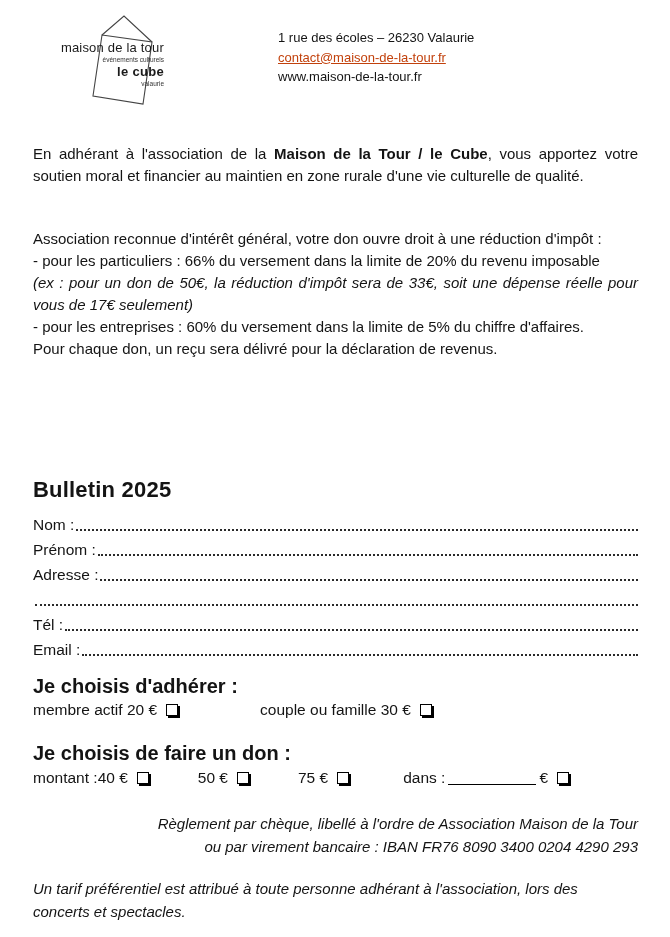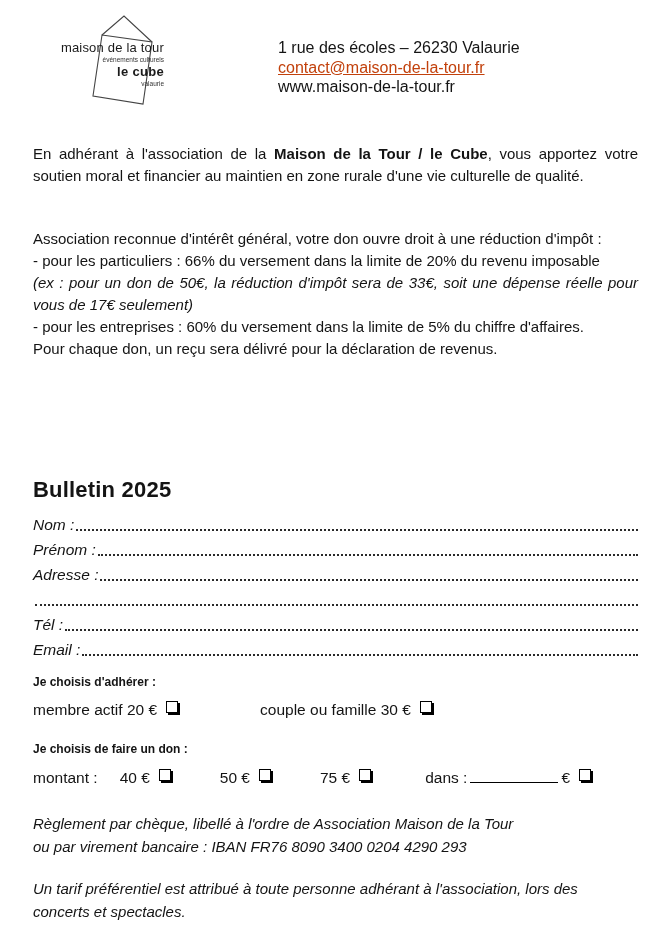--- a/index.html
+++ b/index.html
@@ -13,61 +13,61 @@
   
   .logo { left:38px; top:10px; width:134px; height:102px; }
   .logo svg { position:absolute; left:0; top:0; }
   .logo-text { position:absolute; top:31px; right:8px; text-align:right; line-height:1.05; color:#1a1a1a; white-space:nowrap; }
   .logo-l1 { font-weight:normal; font-size:13px; letter-spacing:0.2px; }
   .logo-l2 { font-size:6.5px; margin-top:2px; color:#333; }
   .logo-l3 { font-weight:bold; font-size:13px; margin-top:2px; letter-spacing:0.3px; }
   .logo-l4 { font-size:6.5px; margin-top:2px; color:#333; }
 
   
-  .contact { left:278px; top:38px; font-size:16px; line-height:19.5px; }
+  .contact { left:278px; top:28px; font-size:13px; line-height:19.5px; }
   .contact .email { text-decoration:underline; cursor:pointer; }
 
   
   .para { left:33px; width:605px; font-size:15px; line-height:22px; text-align:justify; }
   .p1 { top:143px; }
   .p2 { top:228px; }
   .p3 { top:390px; }
   .italic { font-style:italic; }
 
   
   .title { left:33px; top:477px; font-size:22px; font-weight:bold; letter-spacing:0.2px; }
 
   
   .fields { left:33px; top:510px; width:605px; }
   .field-row { display:flex; height:25px; align-items:flex-end; }
-  .flabel { font-size:15.5px; line-height:20px; white-space:nowrap;font-style:italic; }
+  .flabel { font-size:15.5px; line-height:20px; white-space:nowrap; }
   .dots { flex:1; border-bottom:2px dotted #2a2a2a; margin:0 0 4px 2px; }
 
   
-  .sec-head { left:33px; font-size:12px; font-weight:bold; }
+  .sec-head { left:33px; font-size:20px; font-weight:bold; }
   .h-adherer { top:675px; }
   .h-don { top:742px; }
   .opt-row { left:33px; width:605px; font-size:15.5px; display:flex; align-items:center; }
   .r-adherer { top:701px; }
   .r-don { top:769px; }
   .cb {
     display:inline-block; width:12px; height:12px; background:#fff;
     border:1.7px solid #000; box-shadow:2px 2px 0 0 #000;
     margin-left:9px; margin-right:2px; flex:none;
   }
-  .opt { display:inline-flex; }
+  .opt { display:inline-flex; align-items:center; }
   .opt2 { margin-left:80px; }
-  .don-opt1 { margin-left:22px; }
+  .don-opt1 { }
   .don-gap { margin-left:47px; }
   .autre-wrap { margin-left:52px; }
   .autre-blank { display:inline-block; width:88px; border-bottom:1.2px solid #000; height:14px; margin-left:3px; }
   .euro-after { margin-left:3px; }
 
   
-  .pay { top:813px; }
+  .pay { top:813px;text-align:right; }
   .note { top:878px; }
   .footnote { left:33px; width:605px; font-size:15px; line-height:22.5px; font-style:italic; }
 </style>
 </head>
 <body>
 
 <div class="page">
 
   <div class="abs logo">
     <svg width="134" height="102" viewBox="0 0 134 102">

